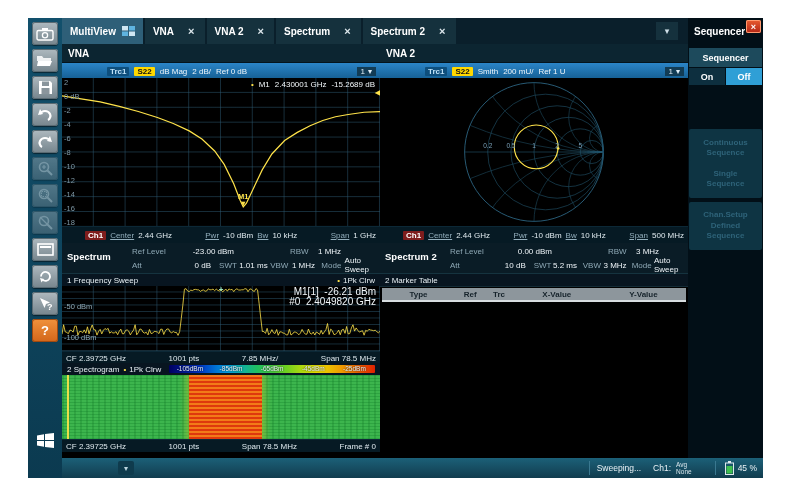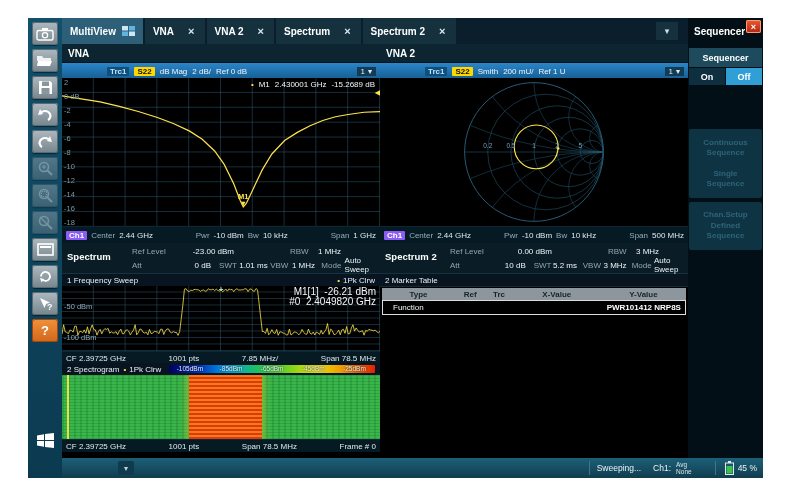--- a/index.html
+++ b/index.html
@@ -42,22 +42,22 @@
   .graph svg.fit{position:absolute;left:0;top:0;width:100%;height:100%;}
   .ylab{position:absolute;left:2px;top:0;bottom:0;display:flex;flex-direction:column;
         justify-content:space-between;font-size:7.5px;color:#7e98a6;z-index:3;}
   .mreadout{position:absolute;right:5px;top:2px;font-size:8px;color:#f2f7fa;z-index:4;display:flex;gap:5px;}
   .mreadout .dot{color:#ffe34a;}
   .refmark{position:absolute;right:-1px;font-size:8px;color:#ffe34a;z-index:4;line-height:8px;}
   .m1flag{position:absolute;z-index:4;transform:translate(-50%,-100%);text-align:center;
           color:#ffe34a;font-size:7.5px;font-weight:bold;line-height:7px;}
   .pfoot{position:absolute;left:0;right:0;bottom:0;height:16px;background:#061a24;display:flex;
          align-items:center;gap:4px;padding:0 4px;font-size:8px;color:#dfe9ee;border-top:1px solid #0c2836;}
-  .pfoot .lab{color:#93aebc;}
-  .pfoot .chch{background:#8b5cf6;color:#fff;font-weight:bold;padding:0 3px;border-radius:1px;}
+  .pfoot .lab{color:#93aebc;text-decoration:underline;}
+  .pfoot .chch{background:#7f1d1d;color:#fff;font-weight:bold;padding:0 3px;border-radius:1px;margin-left:19px;}
   .sp{flex:1 1 auto;}
   
   .shdr{position:absolute;left:0;right:0;top:0;height:30px;background:#0a1c26;border-bottom:1px solid #15333f;}
   .sname{position:absolute;left:5px;top:8px;font-size:9.5px;font-weight:bold;color:#fff;width:62px;}
   .hrow{position:absolute;left:70px;right:2px;height:14px;display:flex;align-items:center;font-size:8px;}
   .hl{color:#8fa9b6;} .hv{color:#eef4f8;}
   .wtitle{position:absolute;left:0;right:0;height:12px;background:#081520;display:flex;align-items:center;
           padding:0 5px;font-size:8px;color:#e8f0f4;border-bottom:1px solid #132b36;}
   .tinfo{margin-left:auto;display:flex;gap:3px;align-items:center;}
   .tinfo .dot{color:#ffe34a;font-size:8px;}
@@ -462,27 +462,20 @@
       <span>2 Marker Table</span>
     </div>
     <div class="mthead" style="top:45px;" id="mthead">
           <span>Type</span>
           <span>Ref</span>
           <span>Trc</span>
           <span>X-Value</span>
           <span>Y-Value</span>
         </div>
     <div class="mtbody" style="top:57px;" id="mtbody">
-          <div class="mtrow">
-            <span class="c0">Function</span>
-            <span class="c1"></span>
-            <span class="c2"></span>
-            <span class="c3"></span>
-            <span class="c4">PWR101412 NRP8S</span>
-          </div>
         </div>
   </div>
 
   <div class="sidebar">
     <div class="sbtitle">
       <span>Sequencer</span>
     </div>
     <div class="sbclose">
       <span>×</span>
     </div>

